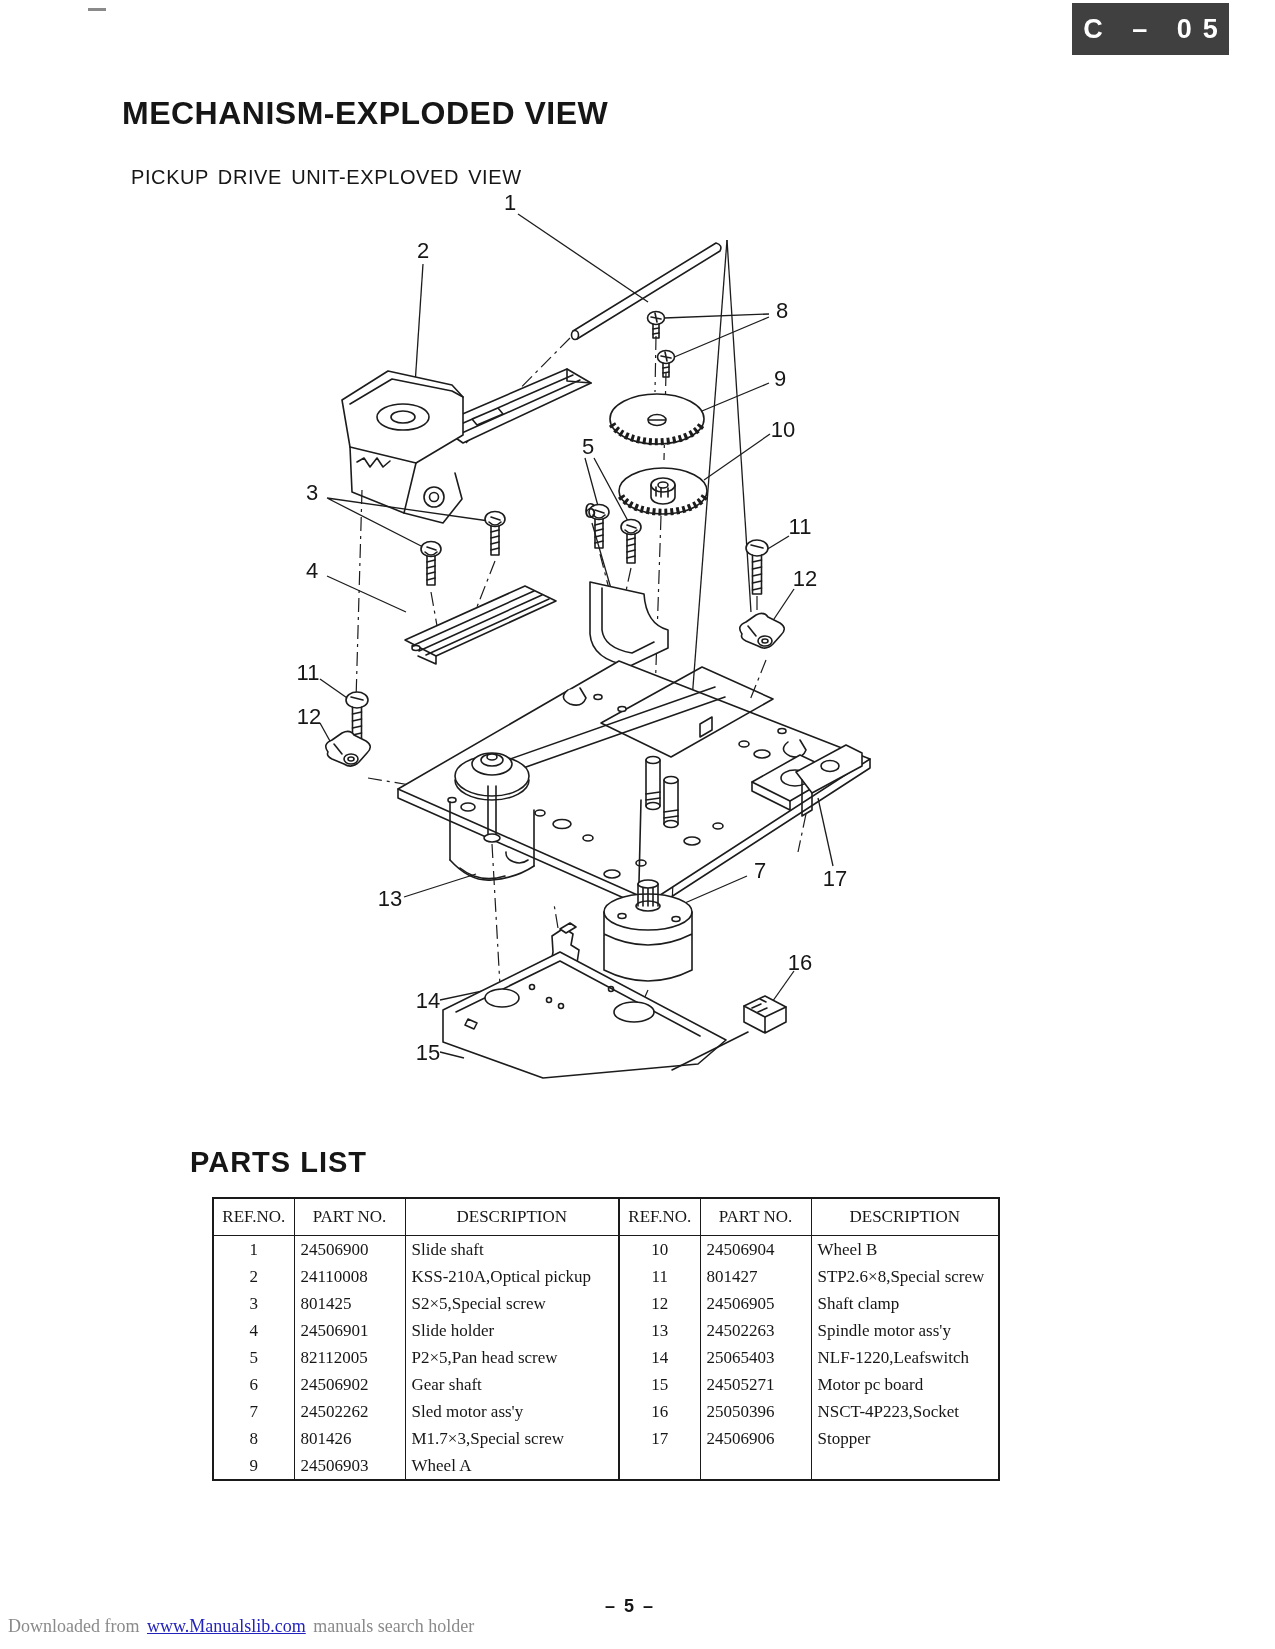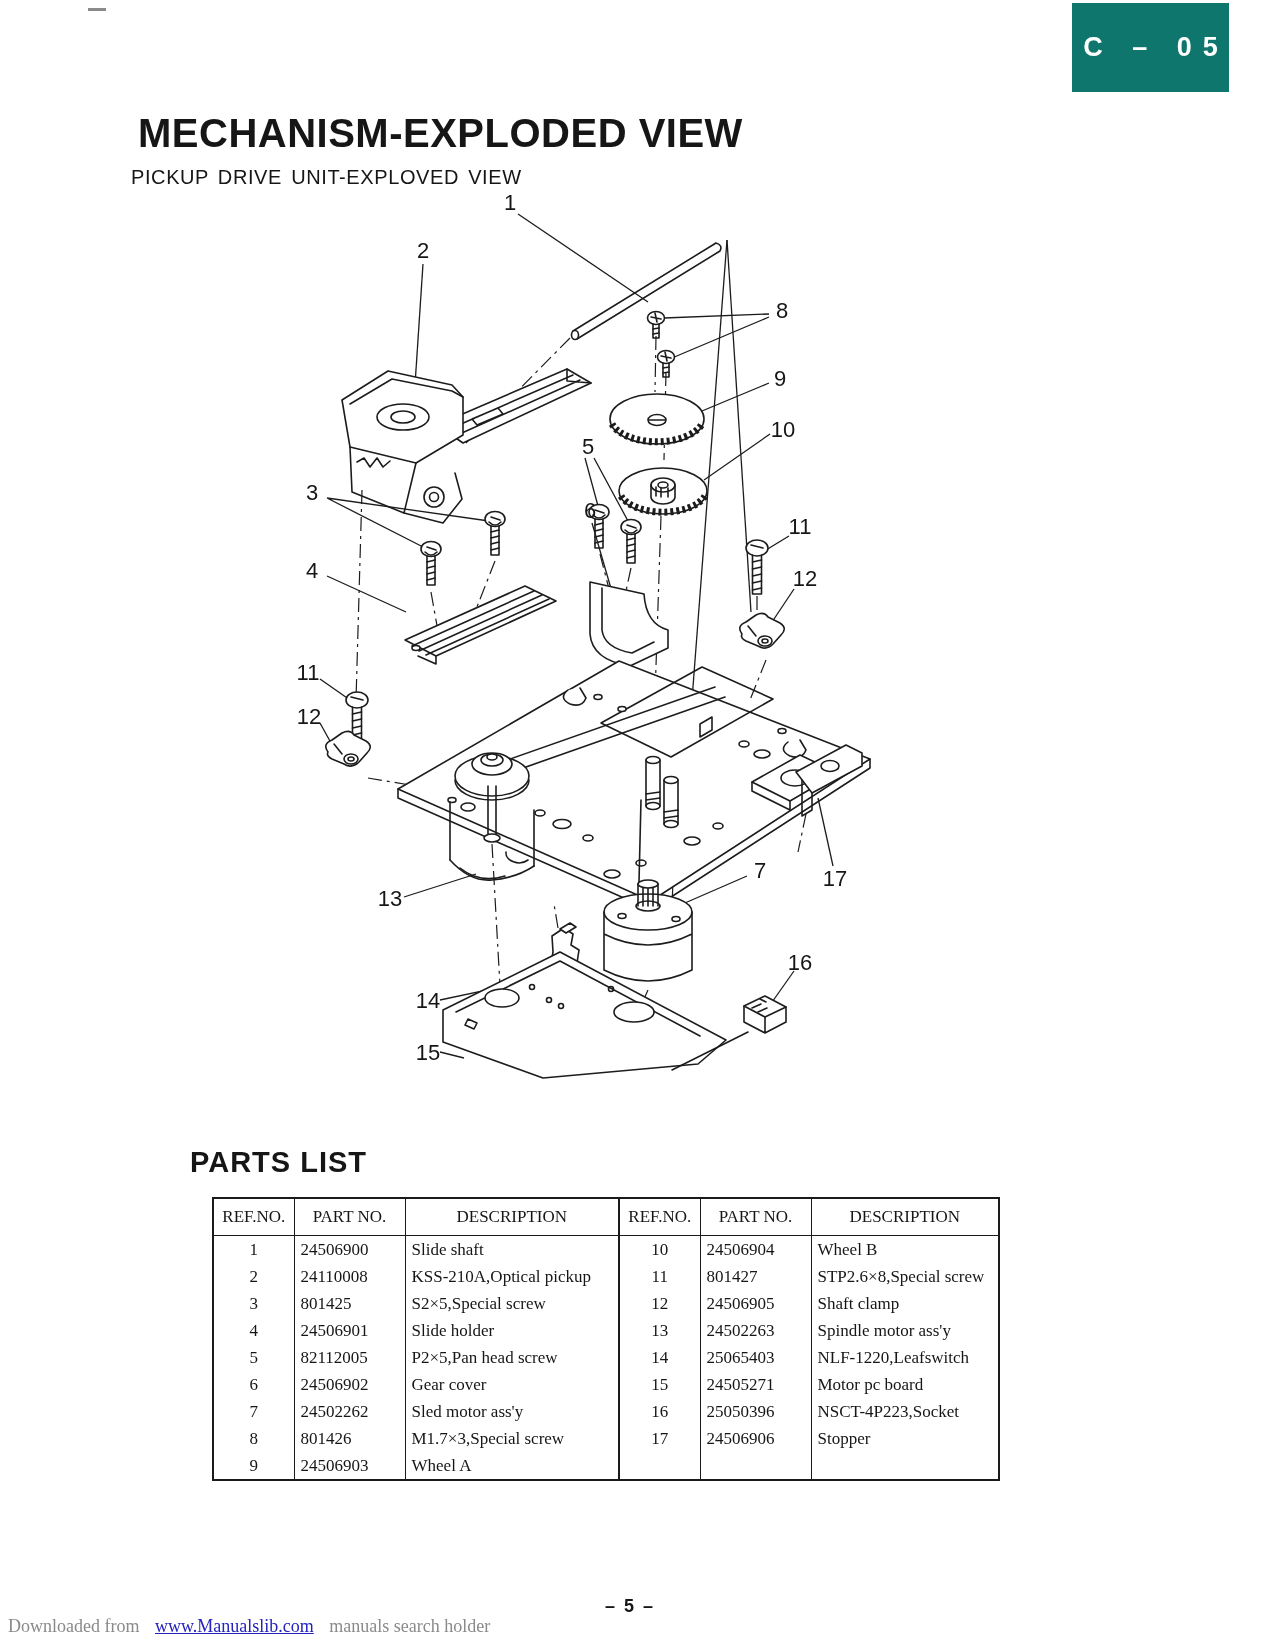--- a/index.html
+++ b/index.html
@@ -1,23 +1,23 @@
 <!DOCTYPE html>
 <html><head>
 <meta charset="utf-8">
 <style>
   html,body{margin:0;padding:0;background:#f2f2f2;}
   .page{position:relative;width:1275px;height:1649px;background:#ffffff;overflow:hidden;
         font-family:"Liberation Sans",sans-serif;color:#161616;}
   .fold-mark{position:absolute;left:88px;top:8px;width:18px;height:0;border-top:3px solid #8a8a8a;}
-  .code-box{position:absolute;left:1072px;top:3px;width:157px;height:89px;background:#0f766e;
+  .code-box{position:absolute;left:1072px;top:3px;width:157px;height:52px;background:#404040;
             color:#fff;display:flex;align-items:center;justify-content:center;
             font-size:27px;font-weight:bold;letter-spacing:11px;padding-left:11px;box-sizing:border-box;}
-  .doc-title{position:absolute;left:122px;top:95px;font-size:40px;font-weight:bold;
-             letter-spacing:0.5px;margin:16px;}
+  .doc-title{position:absolute;left:122px;top:95px;font-size:32px;font-weight:bold;
+             letter-spacing:0.5px;margin:0;}
   .doc-subtitle{position:absolute;left:123px;top:158px;font-size:20px;font-weight:normal;
                 letter-spacing:0.6px;margin:8px;word-spacing:3px;}
   .diagram-svg{position:absolute;left:0;top:0;}
   .diagram-svg .ln{stroke:#1c1c1c;stroke-width:1.6;fill:none;stroke-linecap:round;stroke-linejoin:round;}
   .diagram-svg .fw{fill:#ffffff;}
   .diagram-svg .ld{stroke:#1c1c1c;stroke-width:1.3;fill:none;}
   .diagram-svg .dd{stroke:#1c1c1c;stroke-width:1.2;fill:none;stroke-dasharray:14 5 3 5;}
   .diagram-svg .teeth{stroke:#1c1c1c;stroke-width:7;fill:none;stroke-dasharray:3 3;}
   .diagram-svg text{font:22px "Liberation Sans",sans-serif;fill:#161616;text-anchor:middle;}
   .parts-heading{position:absolute;left:182px;top:1138px;font-size:29px;font-weight:bold;
@@ -32,21 +32,21 @@
   .parts-tables td{height:23px;}
   .parts-tables th:first-child,.parts-tables td:first-child{border-left:none;text-align:center;}
   .parts-tables col.c-ref{width:81px;}
   .parts-tables col.c-part{width:111px;}
   .parts-tables col.c-desc-l{width:214px;}
   .parts-tables col.c-desc-r{width:188px;}
   .page-number{position:absolute;left:560px;top:1596px;width:140px;text-align:center;
                font-size:18px;font-weight:bold;letter-spacing:2px;}
   .footer-line{position:absolute;left:8px;top:1616px;font-family:"Liberation Serif",serif;
                font-size:18px;color:#8a8a8a;}
-  .footer-link{color:#2323bb;text-decoration:underline;cursor:pointer;margin:0 11px;}
+  .footer-link{color:#2323bb;text-decoration:underline;cursor:pointer;margin:0 3px;}
 </style>
 </head>
 <body>
 
 <div class="page">
 
   <div class="fold-mark"></div>
 
   <div class="code-box">
     <span>C – 05</span>
@@ -365,21 +365,21 @@
             <td>Slide holder</td>
           </tr>
           <tr>
             <td>5</td>
             <td>82112005</td>
             <td>P2×5,Pan head screw</td>
           </tr>
           <tr>
             <td>6</td>
             <td>24506902</td>
-            <td>Gear cover</td>
+            <td>Gear shaft</td>
           </tr>
           <tr>
             <td>7</td>
             <td>24502262</td>
             <td>Sled motor ass'y</td>
           </tr>
           <tr>
             <td>8</td>
             <td>801426</td>
             <td>M1.7×3,Special screw</td>

